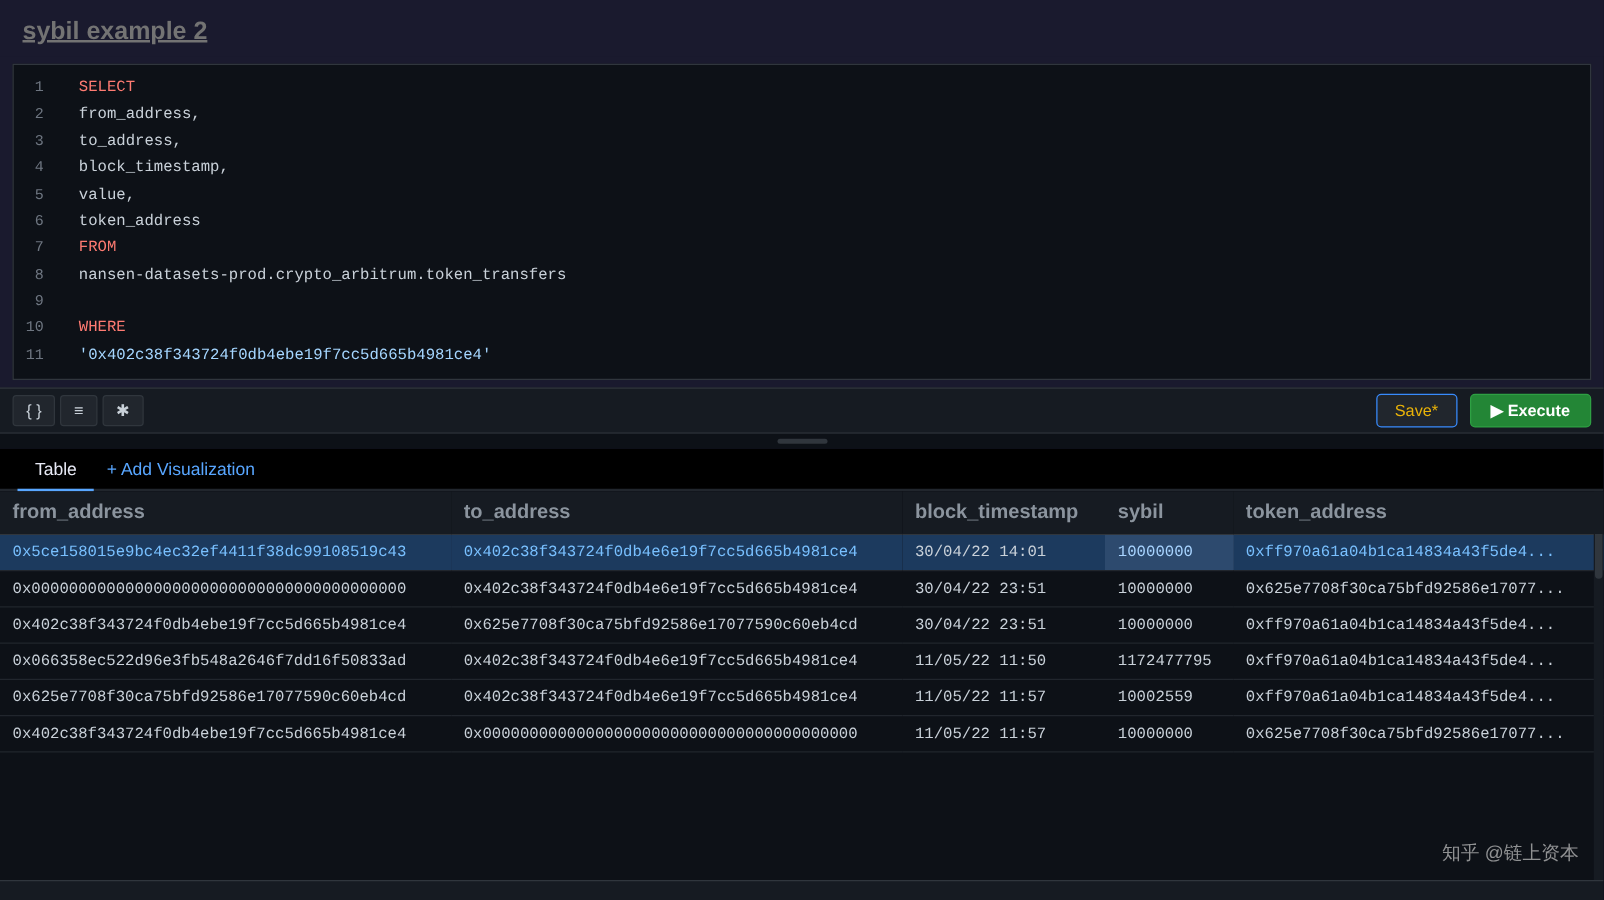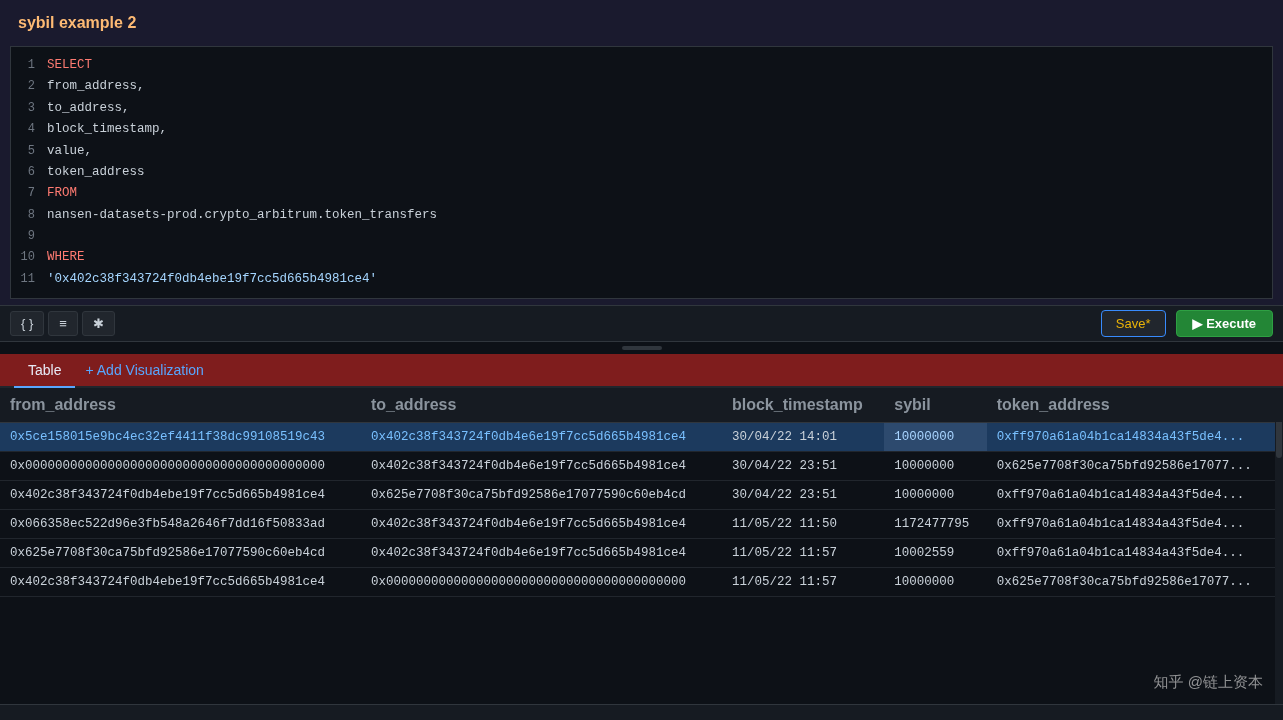--- a/index.html
+++ b/index.html
@@ -16,24 +16,25 @@
       display: flex;
       flex-direction: column;
       height: 720px;
     }
     
     #header {
       background: #1a1a2e;
       padding: 14px 18px 8px;
     }
     #header h1 {
-      font-size: 16px;
+      font-size: 20px;
       font-weight: bold;
-      color: #fdba74;
-      font-family: Arial, sans-serif;
+      color: #737373;
+      font-family: Arial, sans-serif;
+      text-decoration: underline;
     }
     
     #editor {
       background: #0d1117;
       border: 1px solid #30363d;
       margin: 6px 10px;
       padding: 8px 0;
       flex-shrink: 0;
       position: relative;
     }
@@ -51,20 +52,21 @@
       width: 36px;
       text-align: right;
       padding-right: 12px;
       user-select: none;
       flex-shrink: 0;
       font-size: 12px;
     }
     .code-text {
       color: #c9d1d9;
       font-size: 12.5px;
+      margin-left: 16px;
     }
     .kw { color: #ff7b72; }
     .str { color: #a5d6ff; }
     
     #toolbar {
       display: flex;
       align-items: center;
       background: #161b22;
       border-top: 1px solid #30363d;
       border-bottom: 1px solid #30363d;
@@ -123,21 +125,21 @@
       display: flex;
       flex-direction: column;
       overflow: hidden;
     }
     
     .tabs-row {
       display: flex;
       align-items: flex-end;
       border-bottom: 2px solid #21262d;
       padding: 0 14px;
-      background: #7f1d1d;
+      background: #000000;
     }
     .tab {
       padding: 8px 14px;
       cursor: pointer;
       color: #8b949e;
       font-family: Arial, sans-serif;
       font-size: 14px;
       border-bottom: 2px solid transparent;
       margin-bottom: -2px;
     }

